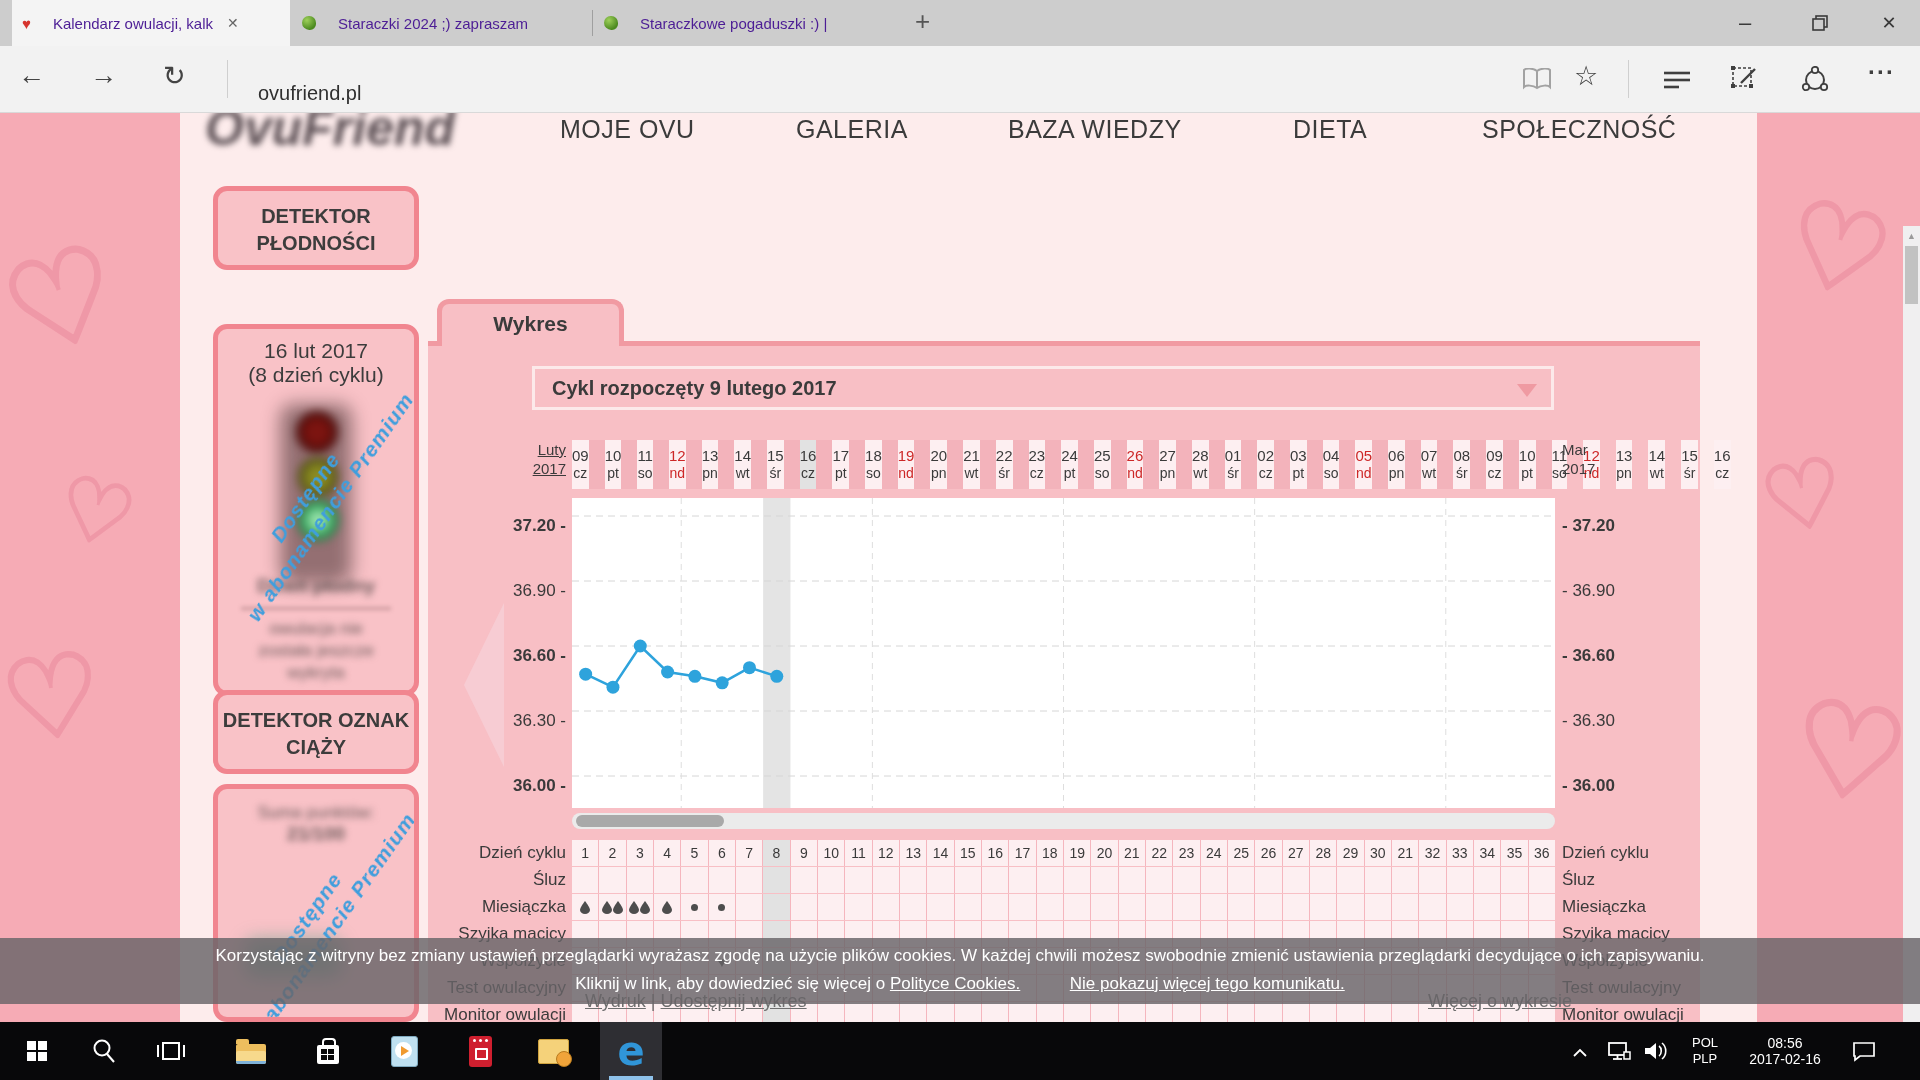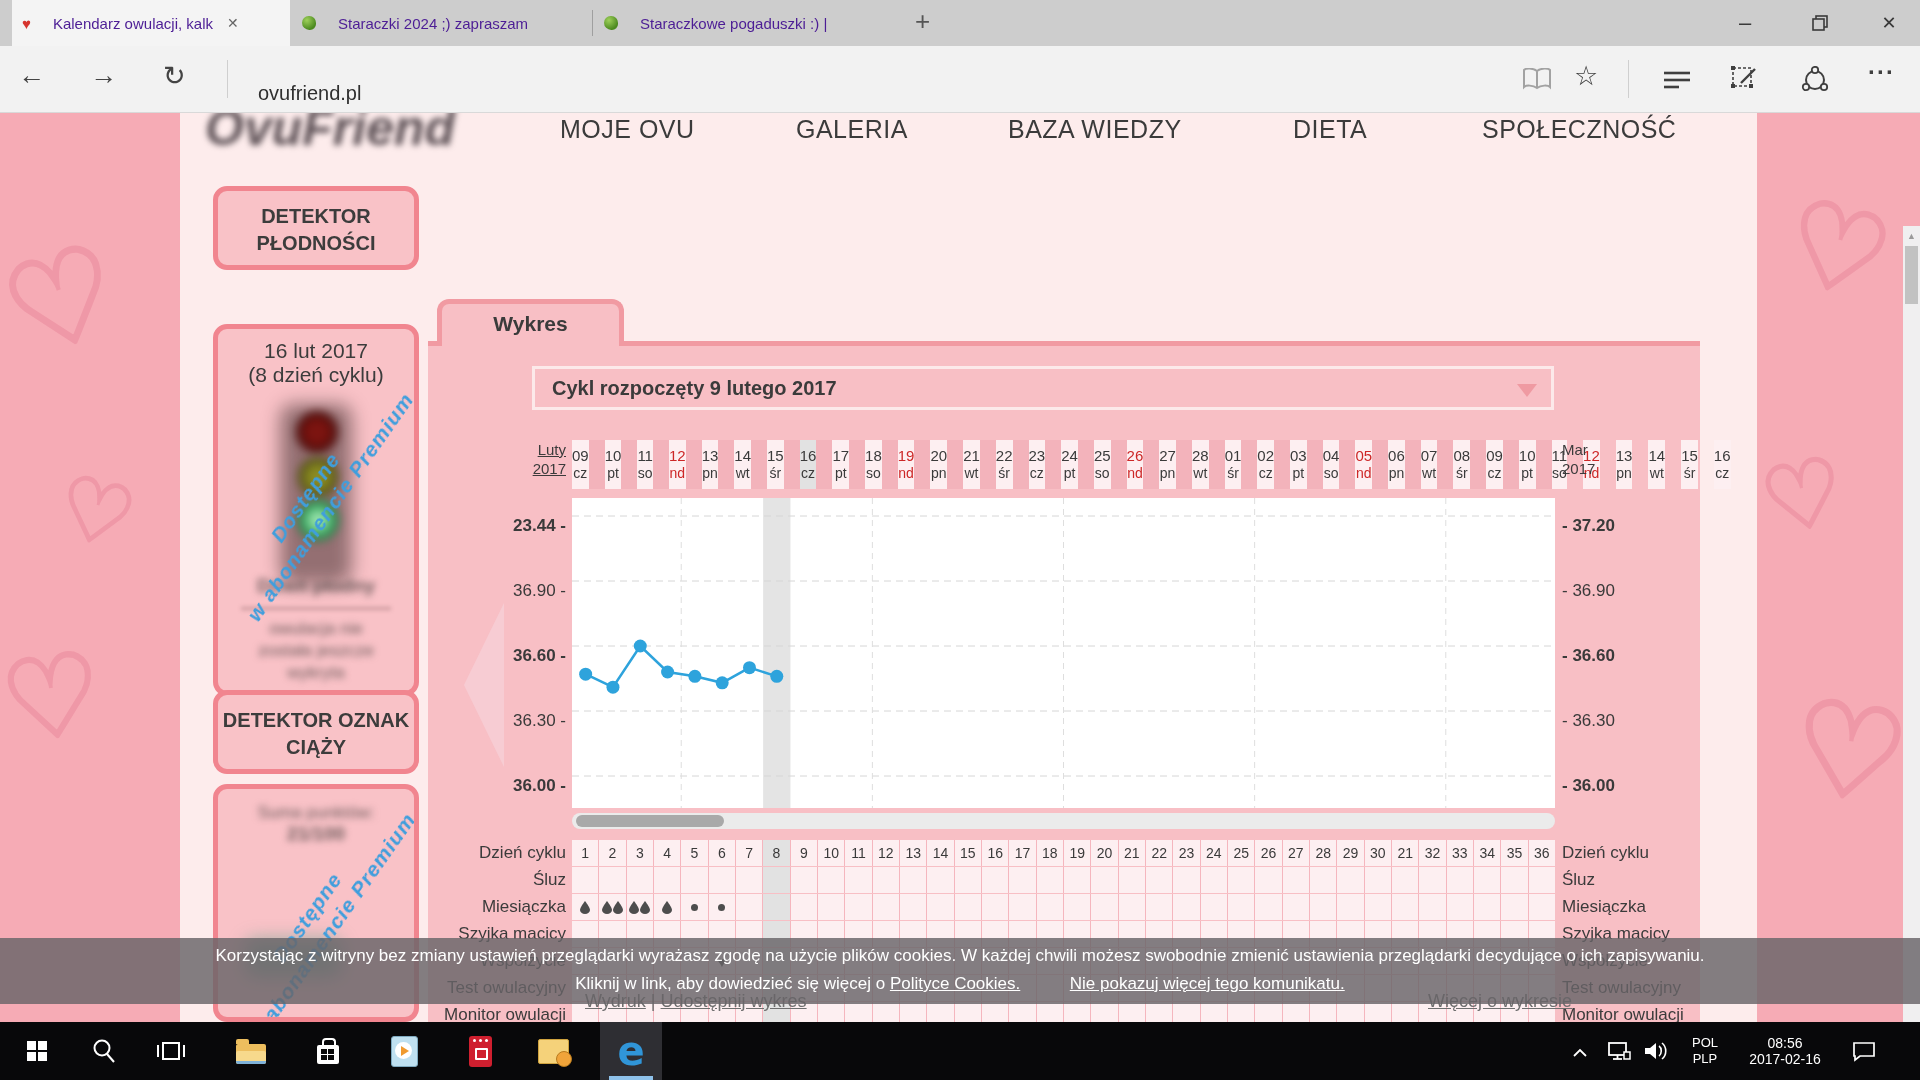--- a/index.html
+++ b/index.html
@@ -407,21 +407,21 @@
             <div class="d">16</div>
             <div class="w">cz</div>
           </div>
         </div>
       <div class="mlabel" style="left:1134px;top:212px;">
         <div>Mar</div>
           <div>2017</div>
       </div>
 
       <div id="ylabels-left">
-          <div class="ytick b" style="top: 288px;">23.44 -</div>
+          <div class="ytick b" style="top: 288px;">37.20 -</div>
           <div class="ytick" style="top: 353px;">36.90 -</div>
           <div class="ytick b" style="top: 418px;">36.60 -</div>
           <div class="ytick" style="top: 483px;">36.30 -</div>
           <div class="ytick b" style="top: 548px;">36.00 -</div>
         </div>
       <div id="ylabels-right">
           <div class="ytickR b" style="top: 288px;">- 37.20</div>
           <div class="ytickR" style="top: 353px;">- 36.90</div>
           <div class="ytickR b" style="top: 418px;">- 36.60</div>
           <div class="ytickR" style="top: 483px;">- 36.30</div>

